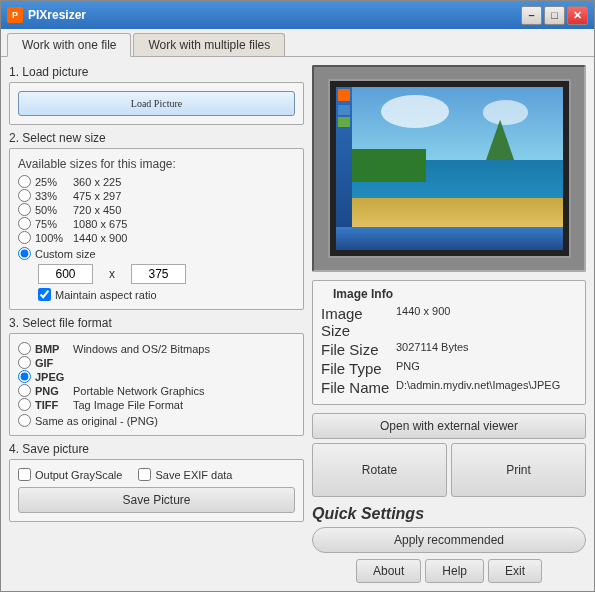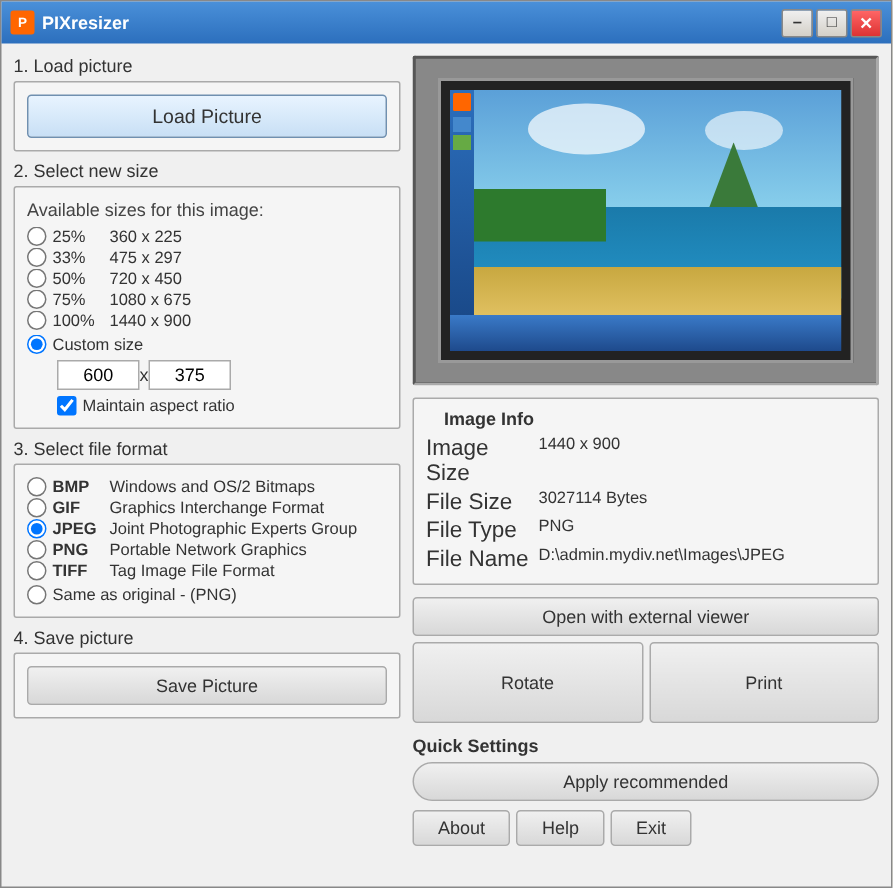--- a/index.html
+++ b/index.html
@@ -95,21 +95,21 @@
 
     .content {
       display: flex;
       flex: 1;
       padding: 8px;
       gap: 8px;
       overflow: hidden;
     }
 
     .left-panel {
-      width: 258px;
+      width: 295px;
       flex-shrink: 0;
       display: flex;
       flex-direction: column;
       gap: 6px;
     }
 
     .section-label {
       font-size: 12px;
       color: #333;
       font-weight: normal;
@@ -123,23 +123,24 @@
       background: #f5f5f5;
     }
 
     .load-picture-btn {
       width: 100%;
       padding: 6px;
       background: linear-gradient(to bottom, #e8f4ff, #c8dff5);
       border: 1px solid #7090b0;
       border-radius: 3px;
       cursor: pointer;
-      font-size: 13px;
+      font-size: 10px;
       color: #333;
       text-align: center;
+      font-family: Liberation Serif, serif;
     }
     .size-label { font-size: 12px; margin-bottom: 4px; color: #444; }
     .size-row {
       display: flex;
       align-items: center;
       margin-bottom: 1px;
     }
     .size-row input[type=radio] { margin-right: 4px; }
     .size-pct { width: 38px; font-size: 11px; color: #333; }
     .size-dim { font-size: 11px; color: #333; }
@@ -149,21 +150,21 @@
       align-items: center;
       margin-top: 3px;
     }
     .custom-size-row input[type=radio] { margin-right: 4px; }
     .custom-label { font-size: 11px; color: #333; }
     .custom-inputs {
       display: flex;
       align-items: center;
       margin-top: 4px;
       margin-left: 20px;
-      gap: 0;
+      gap: 16px;
     }
     .num-input {
       width: 55px;
       padding: 2px 4px;
       border: 1px solid #aaa;
       background: white;
       font-size: 12px;
       text-align: center;
     }
     .x-label { font-size: 12px; color: #333; }
@@ -262,36 +263,36 @@
       background: linear-gradient(to bottom, #f0f0f0, #d8d8d8);
       border: 1px solid #aaa;
       border-radius: 3px;
       cursor: pointer;
       font-size: 12px;
       color: #333;
       text-align: center;
     }
 
     .quick-settings-section {}
-    .quick-settings-title { font-size: 12px; font-weight: bold; color: #333; margin-bottom: 4px; }
+    .quick-settings-title { font-size: 16px; font-weight: bold; color: #333; margin-bottom: 4px; font-style: italic; }
     .apply-recommended-btn {
       width: 100%;
       padding: 5px;
       background: linear-gradient(to bottom, #f0f0f0, #d8d8d8);
       border: 1px solid #aaa;
       border-radius: 13px;
       cursor: pointer;
       font-size: 12px;
       color: #333;
       margin-bottom: 6px;
     }
     .bottom-btns {
       display: flex;
       gap: 4px;
-      justify-content: flex-start;
+      justify-content: center;
     }
     .bottom-btn {
       padding: 4px 16px;
       background: linear-gradient(to bottom, #f0f0f0, #d8d8d8);
       border: 1px solid #aaa;
       border-radius: 3px;
       cursor: pointer;
       font-size: 12px;
       color: #333;
     }
@@ -304,20 +305,28 @@
   <div class="title-bar">
     <div class="title-bar-icon">P</div>
     <span class="title-bar-title">PIXresizer</span>
     <div class="title-bar-controls">
       <div class="tb-btn">–</div>
       <div class="tb-btn">□</div>
       <div class="tb-btn close">✕</div>
     </div>
   </div>
 
+  <div class="tab-bar">
+    <div class="tab active">
+      <span>Work with one file</span>
+    </div>
+    <div class="tab">
+      <span>Work with multiple files</span>
+    </div>
+  </div>
 
   <div class="content">
 
     <div class="left-panel">
 
       <div>
         <div class="section-label">1. Load picture</div>
         <div class="section-box">
           <button class="load-picture-btn">Load Picture</button>
         </div>
@@ -376,26 +385,24 @@
         <div class="section-label">3. Select file format</div>
         <div class="section-box">
           <div class="format-row">
             <input type="radio" name="format" style="">
             <span class="format-name">BMP</span>
             <span class="format-desc">Windows and OS/2 Bitmaps</span>
           </div>
           <div class="format-row">
             <input type="radio" name="format" style="">
             <span class="format-name">GIF</span>
-            <span class="format-desc">Graphics Interchange Format</span>
           </div>
           <div class="format-row">
             <input type="radio" name="format" checked="" style="">
             <span class="format-name">JPEG</span>
-            <span class="format-desc">Joint Photographic Experts Group</span>
           </div>
           <div class="format-row">
             <input type="radio" name="format" style="">
             <span class="format-name">PNG</span>
             <span class="format-desc">Portable Network Graphics</span>
           </div>
           <div class="format-row">
             <input type="radio" name="format" style="">
             <span class="format-name">TIFF</span>
             <span class="format-desc">Tag Image File Format</span>
@@ -403,20 +410,30 @@
           <div class="same-original-row">
             <input type="radio" name="format" style="">
             <span class="same-original-text">Same as original  - (PNG)</span>
           </div>
         </div>
       </div>
 
       <div>
         <div class="section-label">4. Save picture</div>
         <div class="section-box">
+          <div class="save-options-row">
+            <label class="save-opt">
+              <input type="checkbox" style="">
+              <span>Output GrayScale</span>
+            </label>
+            <label class="save-opt">
+              <input type="checkbox" style="">
+              <span>Save EXIF data</span>
+            </label>
+          </div>
           <button class="save-btn">Save Picture</button>
         </div>
       </div>
 
     </div>
 
     <div class="right-panel">
 
       <div class="image-preview">
         <div style="width:100%;height:100%;background:#888;display:flex;align-items:center;justify-content:center;">

